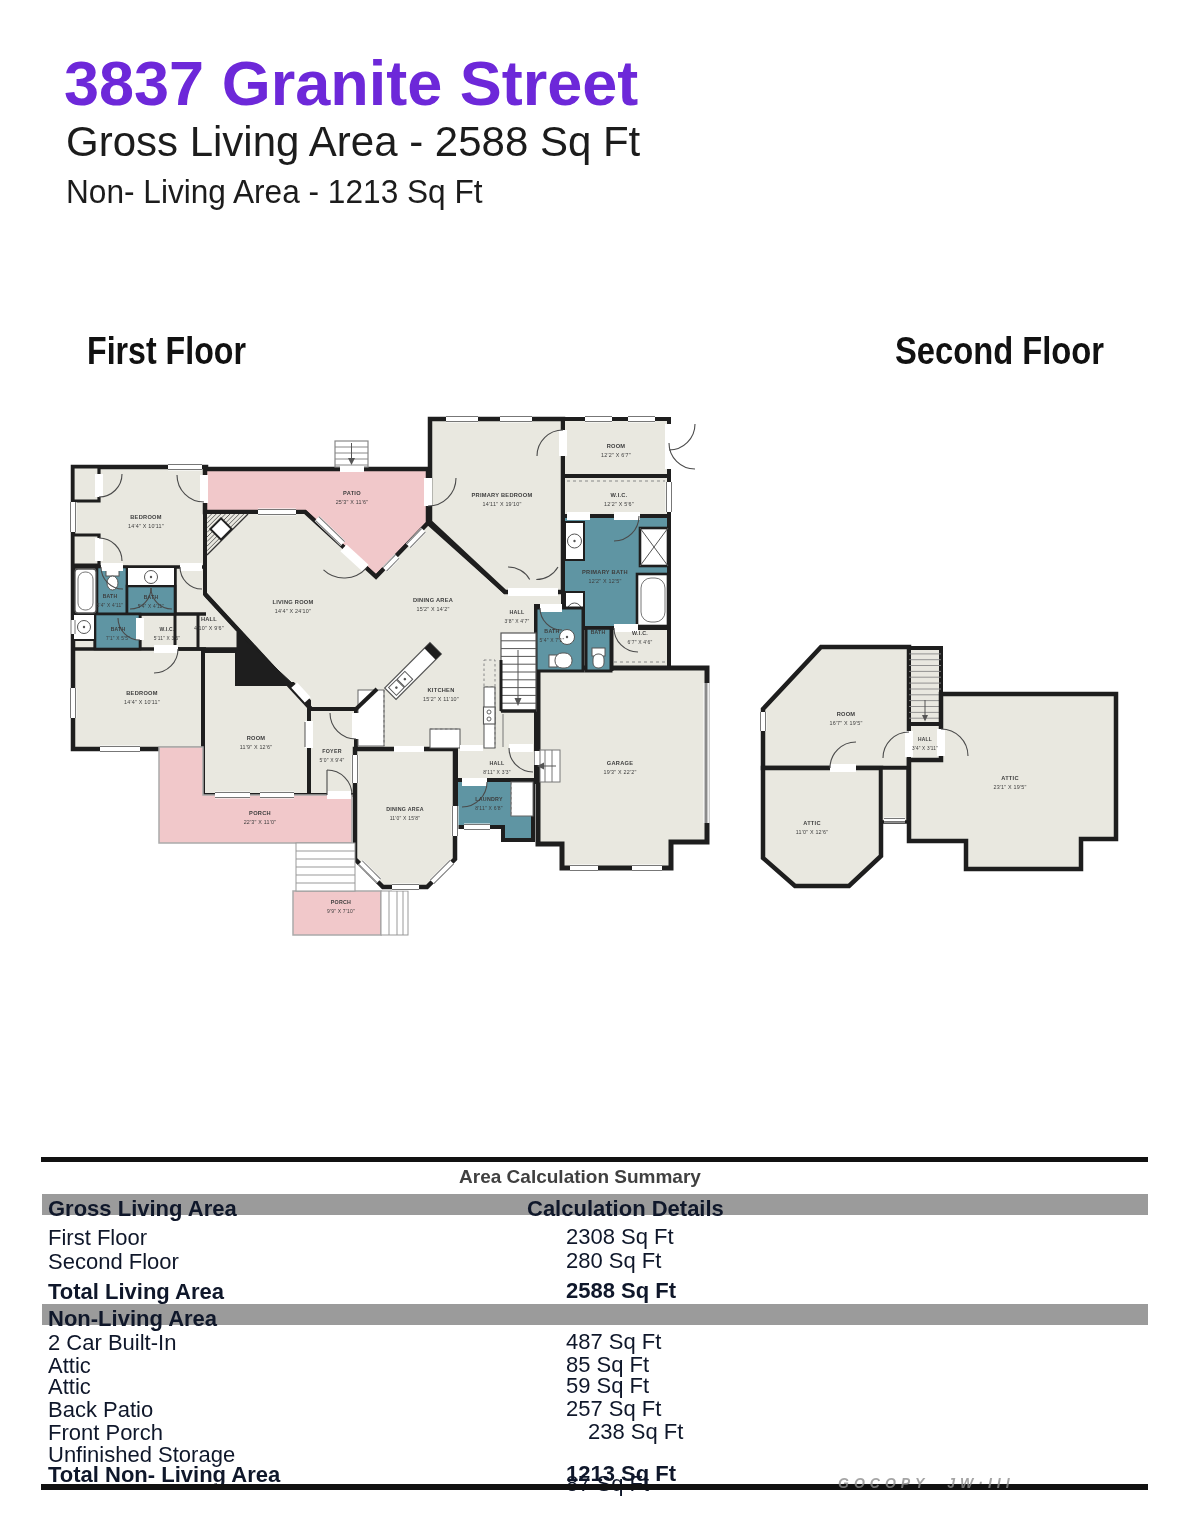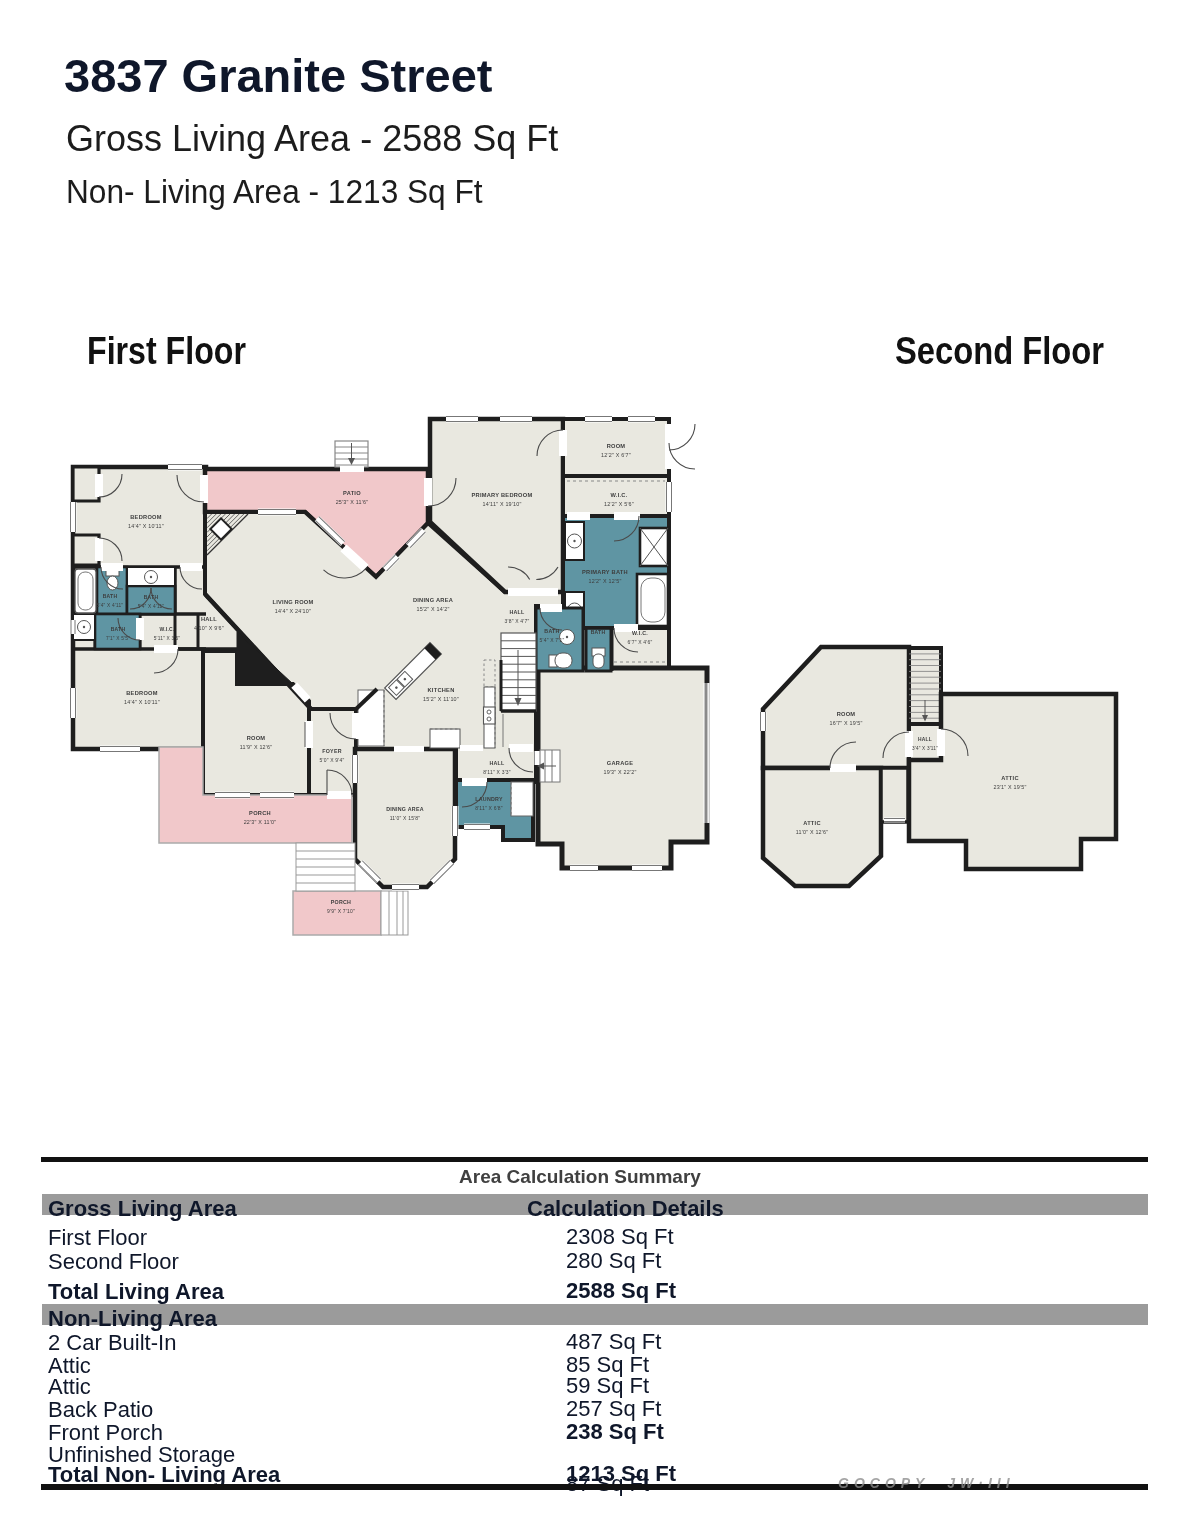--- a/index.html
+++ b/index.html
@@ -1,18 +1,18 @@
 <!DOCTYPE html>
 <html><head><meta charset="utf-8">
 <style>
 html,body{margin:0;padding:0;background:#fff;width:1187px;height:1536px;font-family:"Liberation Sans", sans-serif;}
 .abs{position:absolute;}
-#title{left:64px;top:52px;font-size:47px;font-weight:bold;color:#0f172a;white-space:nowrap;transform-origin:left top;line-height:1;}
+#title{left:64px;top:52px;font-size:63px;font-weight:bold;color:#6d28d9;white-space:nowrap;transform-origin:left top;line-height:1;}
 .sub{color:#1c1c1c;white-space:nowrap;transform-origin:left top;line-height:1;}
-#sub1{left:66px;top:121px;font-size:36px;}
+#sub1{left:66px;top:121px;font-size:42px;}
 #sub2{left:66px;top:174px;font-size:34px;transform:scaleX(0.93);}
 #ff{left:87px;top:332px;font-size:38px;font-weight:bold;color:#111;transform-origin:left top;white-space:nowrap;line-height:1;transform:scaleX(0.846);}
 #sf{left:895px;top:332px;font-size:38px;font-weight:bold;color:#111;transform-origin:left top;white-space:nowrap;line-height:1;transform:scaleX(0.861);}
 .trow{position:absolute;font-size:22px;color:#0f172a;white-space:nowrap;}
 .tb{font-weight:bold;}
 </style></head>
 <body>
 
 <div class="abs" id="title">3837 Granite Street</div>
 
@@ -605,20 +605,20 @@
 
 <div class="trow" style="left:48px;top:1330px;">2 Car Built-In</div>
 <div class="trow" style="left:566px;top:1329px;">487 Sq Ft</div>
 <div class="trow" style="left:48px;top:1353px;">Attic</div>
 <div class="trow" style="left:566px;top:1352px;">85 Sq Ft</div>
 <div class="trow" style="left:48px;top:1374px;">Attic</div>
 <div class="trow" style="left:566px;top:1373px;">59 Sq Ft</div>
 <div class="trow" style="left:48px;top:1397px;">Back Patio</div>
 <div class="trow" style="left:566px;top:1396px;">257 Sq Ft</div>
 <div class="trow" style="left:48px;top:1420px;">Front Porch</div>
-<div class="trow" style="left:566px;top:1419px;font-weight:bold;">238 Sq Ft</div>
+<div class="trow" style="left:588px;top:1419px;">238 Sq Ft</div>
 <div class="trow" style="left:48px;top:1442px;">Unfinished Storage</div>
 <div class="trow" style="left:566px;top:1441px;margin-top:30px;">87 Sq Ft</div>
 <div class="trow tb" style="left:48px;top:1462px;">Total Non- Living Area</div>
 <div class="trow tb" style="left:566px;top:1461px;">1213 Sq Ft</div>
 
 <div class="abs" style="left:41px;top:1484px;width:1107px;height:6px;background:#111"></div>
 
 <div class="abs" style="left:838px;top:1476px;font-size:14px;font-weight:bold;color:rgba(140,140,140,0.78);letter-spacing:5px;font-style:italic;z-index:5;line-height:1;">GOCOPY&nbsp;&nbsp;JW·III</div>
 </body></html>

